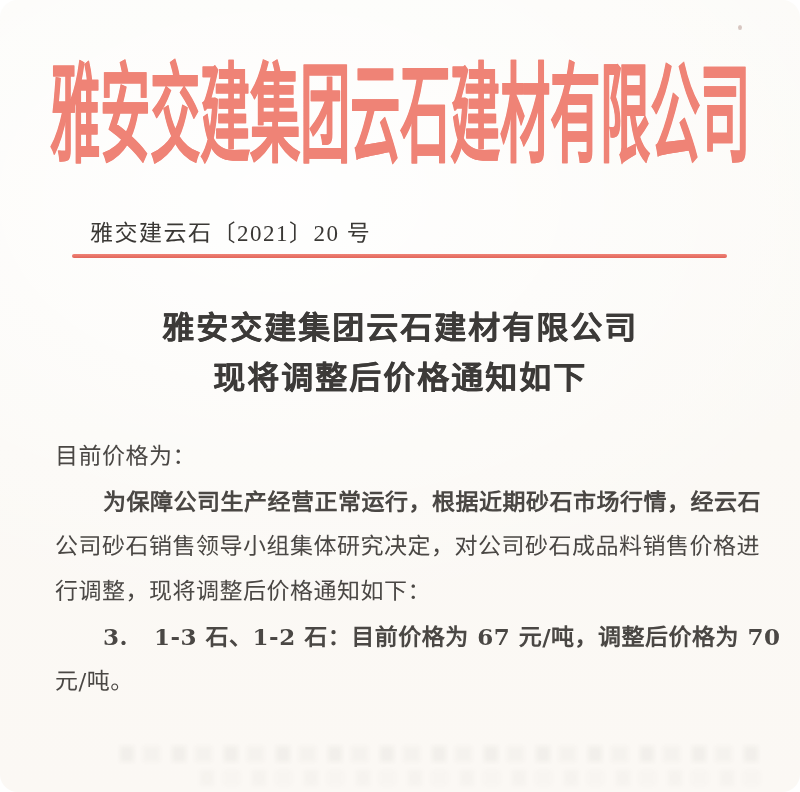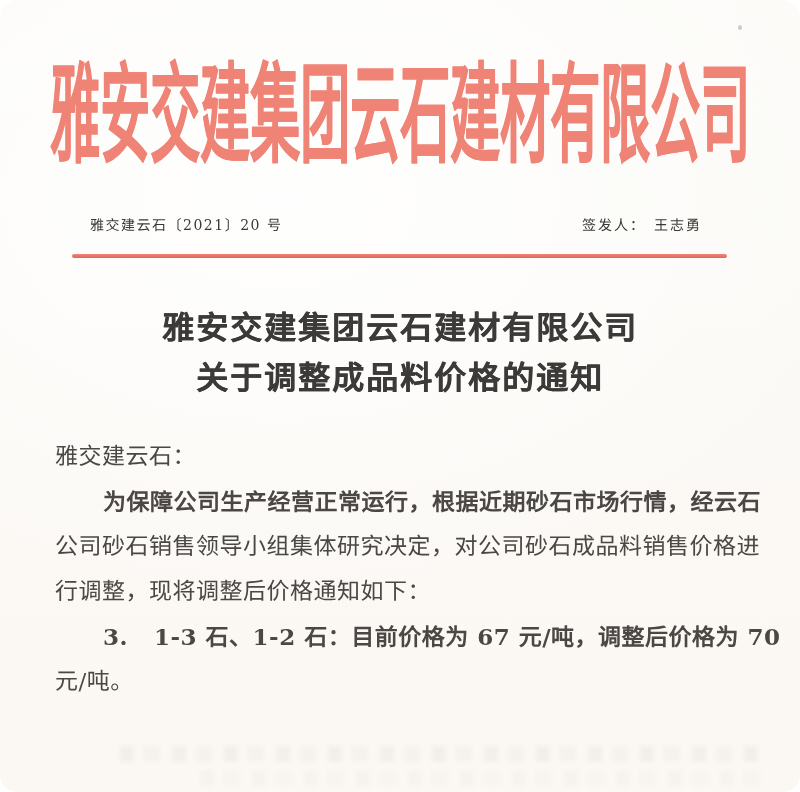--- a/index.html
+++ b/index.html
@@ -38,23 +38,24 @@
 
   
   .meta-row {
     position: absolute;
     top: 214px;
     left: 90px;
     right: 98px;
     display: flex;
     justify-content: space-between;
     align-items: baseline;
-    font-size: 14px;
+    font-size: 23px;
     color: #3a3835;
     letter-spacing: 1.5px;
+    font-family: Liberation Serif, serif;
   }
   .issuer { letter-spacing: 2px; }
   .issuer .issuer-name { margin-left: 8px; }
 
   
   .red-rule {
     position: absolute;
     top: 254px;
     left: 72px;
     width: 655px;
@@ -133,34 +134,31 @@
 <body>
 
 <div class="page">
 
   <div class="speckle"></div>
 
   <div class="masthead">雅安交建集团云石建材有限公司</div>
 
   <div class="meta-row">
     <span class="doc-number">雅交建云石〔2021〕20 号</span>
-    <span class="issuer">
-      <span class="issuer-label">签发人：</span><span class="issuer-name">王志勇</span>
-    </span>
   </div>
 
   <div class="red-rule"></div>
 
   <div class="title">
     <div class="title-line">雅安交建集团云石建材有限公司</div>
-    <div class="title-line">关于调整成品料价格的通知</div>
+    <div class="title-line">现将调整后价格通知如下</div>
   </div>
 
   <div class="doc-body">
-    <div class="bline">雅交建云石：</div>
+    <div class="bline">目前价格为：</div>
 
     <div class="bline indent">为保障公司生产经营正常运行，根据近期砂石市场行情，经云石</div>
     <div class="bline">公司砂石销售领导小组集体研究决定，对公司砂石成品料销售价格进</div>
     <div class="bline">行调整，现将调整后价格通知如下：</div>
 
 
 
     <div class="bline indent">
       <span class="item-no">3.</span><span class="item-text">1-3 石、1-2 石：目前价格为 67 元/吨，调整后价格为 70</span>
     </div>

